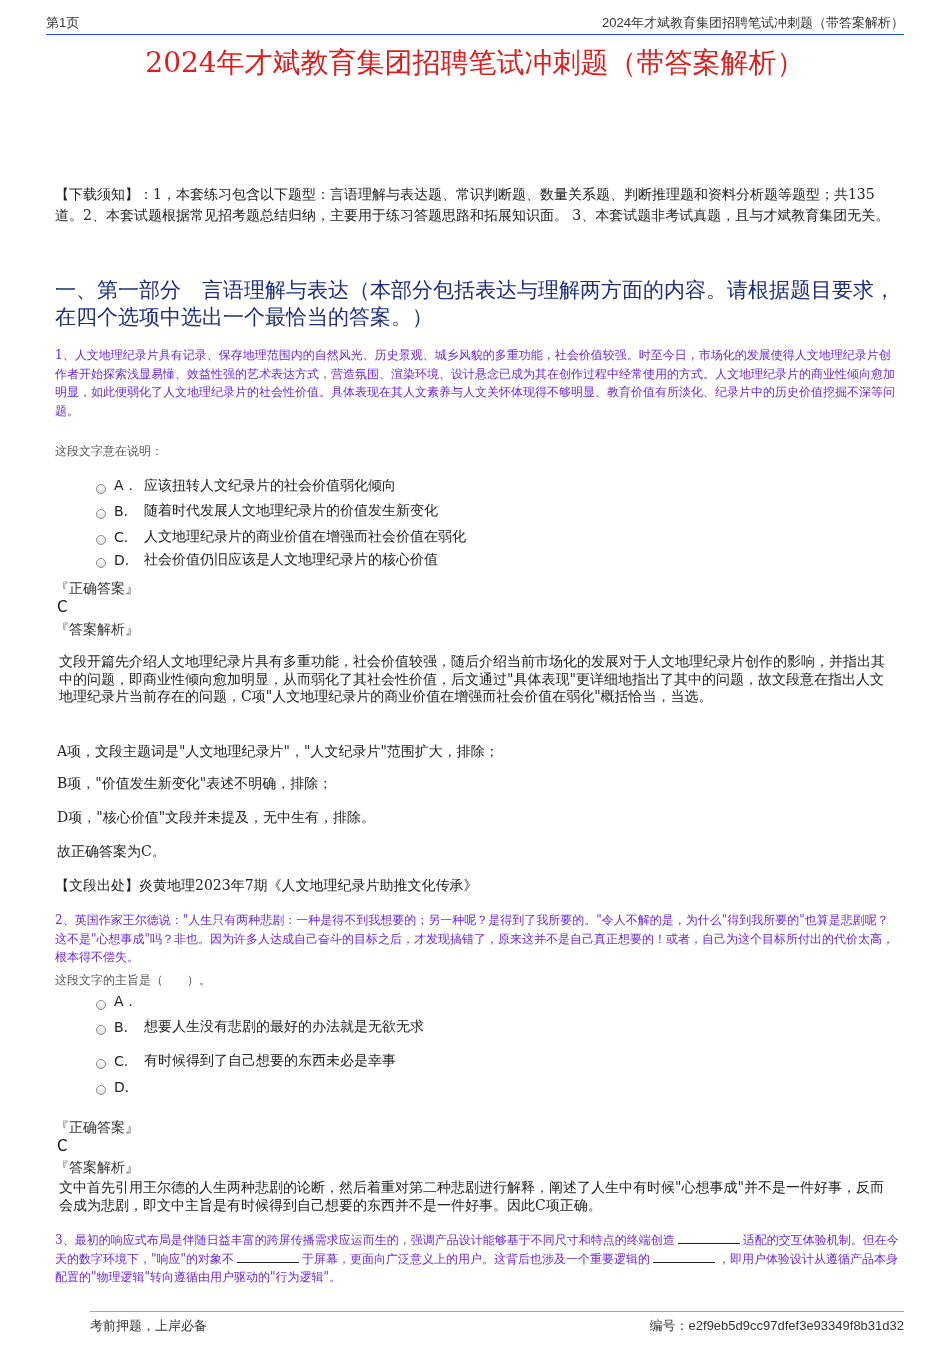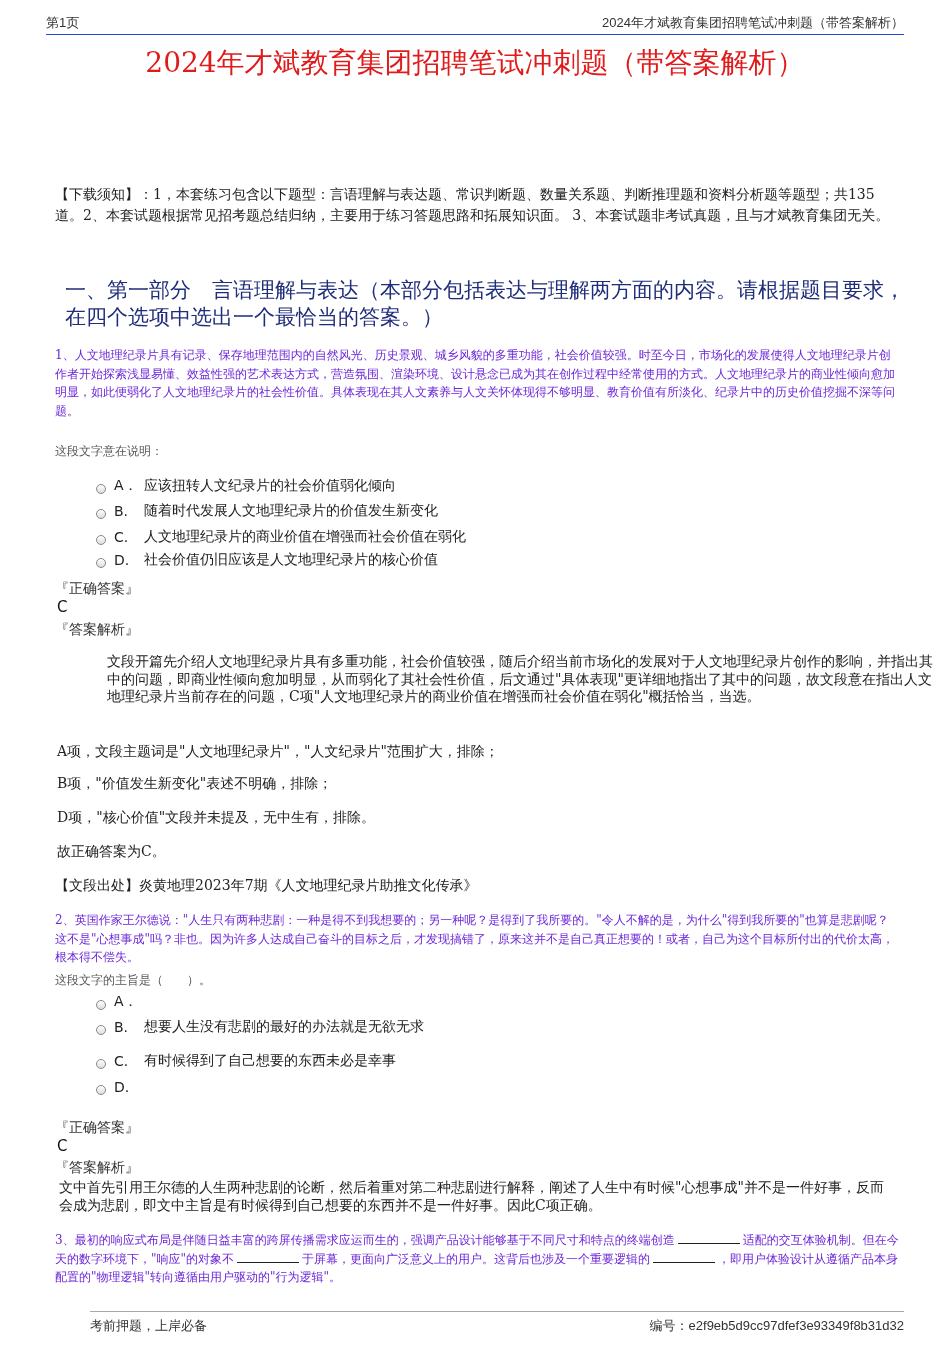--- a/index.html
+++ b/index.html
@@ -20,21 +20,21 @@
       position: absolute; left: 0; right: 0; top: 44px; text-align: center;
       color: #e01b1b; font-size: 28px; letter-spacing: 0px;
       font-family: "DejaVu Serif", "Liberation Serif", serif;
     }
     .notice {
       position: absolute; left: 55px; width: 845px; top: 148px;
       font-size: 14px; line-height: 21px; color: #222; margin-top: 36px;
     }
     .section {
       position: absolute; left: 55px; width: 845px; top: 277px;
-      font-size: 21px; line-height: 27px; color: #1f2d7a; margin-left: 10px;
+      font-size: 21px; line-height: 27px; color: #1f2d7a;
     }
     .q-stem {
       position: absolute; left: 55px; width: 845px;
       font-size: 12px; line-height: 18.5px; color: #6d28d9;
     }
     .prompt {
       position: absolute; left: 55px; font-size: 12px; color: #555;
     }
     .opt {
       position: absolute; left: 96px; font-size: 14px; color: #222;
@@ -111,21 +111,21 @@
 </div>
 <div class="opt" style="top:549px;">
   <span class="radio"></span>
   <span class="opt-letter">D.</span>
   <span>社会价值仍旧应该是人文地理纪录片的核心价值</span>
 </div>
 
 <div class="lbl" style="top:580px;">『正确答案』</div>
 <div class="ans" style="top:598px;">C</div>
 <div class="lbl" style="top:621px;">『答案解析』</div>
-<div class="para" style="top:653px;margin-left:48px;">文段开篇先介绍人文地理纪录片具有多重功能，社会价值较强，随后介绍当前市场化的发展对于人文地理纪录片创作的影响，并指出其中的问题，即商业性倾向愈加明显，从而弱化了其社会性价值，后文通过"具体表现"更详细地指出了其中的问题，故文段意在指出人文地理纪录片当前存在的问题，C项"人文地理纪录片的商业价值在增强而社会价值在弱化"概括恰当，当选。</div>
+<div class="para" style="top:653px;">文段开篇先介绍人文地理纪录片具有多重功能，社会价值较强，随后介绍当前市场化的发展对于人文地理纪录片创作的影响，并指出其中的问题，即商业性倾向愈加明显，从而弱化了其社会性价值，后文通过"具体表现"更详细地指出了其中的问题，故文段意在指出人文地理纪录片当前存在的问题，C项"人文地理纪录片的商业价值在增强而社会价值在弱化"概括恰当，当选。</div>
 
 <div class="line" style="top:743px;">A项，文段主题词是"人文地理纪录片"，"人文纪录片"范围扩大，排除；</div>
 <div class="line" style="top:775px;">B项，"价值发生新变化"表述不明确，排除；</div>
 <div class="line" style="top:809px;">D项，"核心价值"文段并未提及，无中生有，排除。</div>
 <div class="line" style="top:843px;">故正确答案为C。</div>
 <div class="line" style="top:877px; left:55px;">【文段出处】炎黄地理2023年7期《人文地理纪录片助推文化传承》</div>
 
 <div class="q-stem" style="top:911px;">2、英国作家王尔德说："人生只有两种悲剧：一种是得不到我想要的；另一种呢？是得到了我所要的。"令人不解的是，为什么"得到我所要的"也算是悲剧呢？这不是"心想事成"吗？非也。因为许多人达成自己奋斗的目标之后，才发现搞错了，原来这并不是自己真正想要的！或者，自己为这个目标所付出的代价太高，根本得不偿失。</div>
 <div class="prompt" style="top:972px;">这段文字的主旨是（　　）。</div>
 

